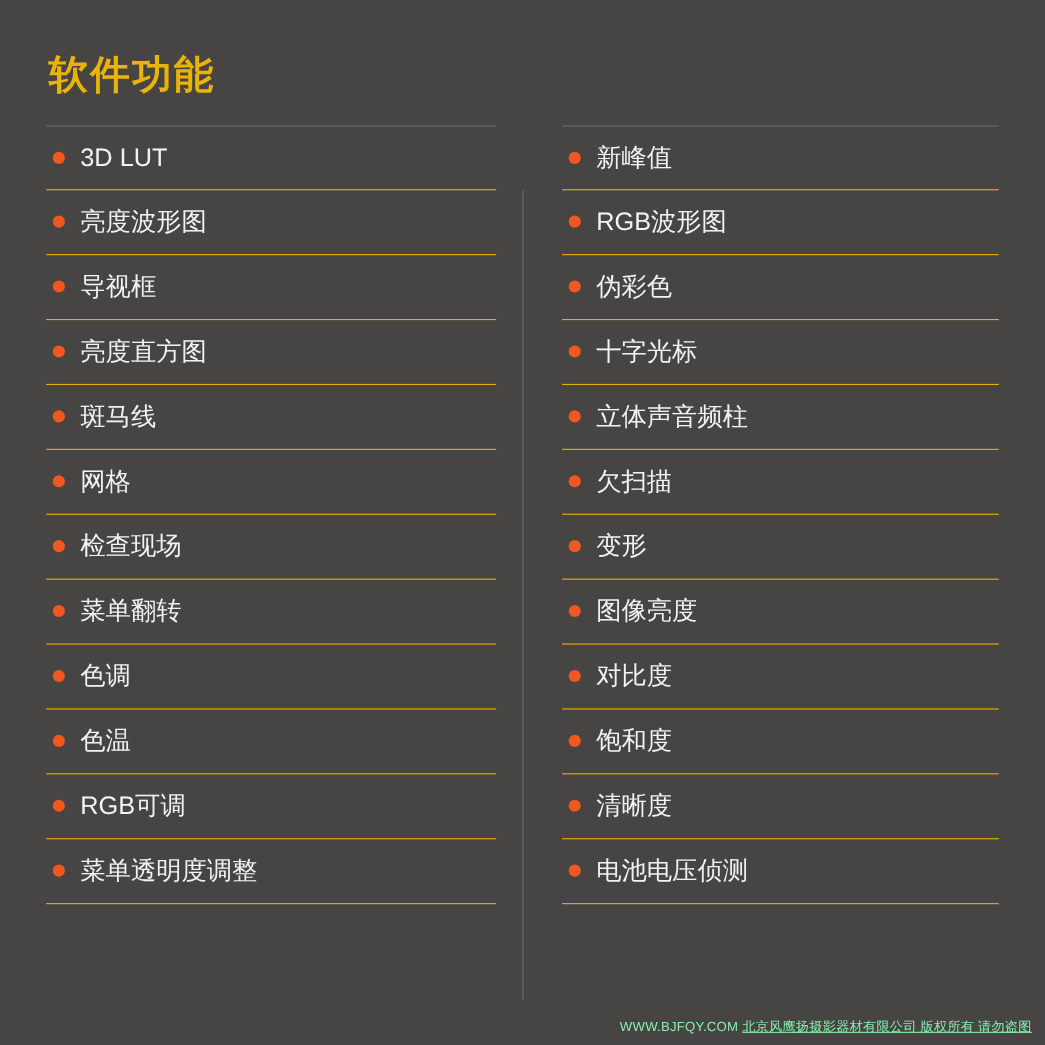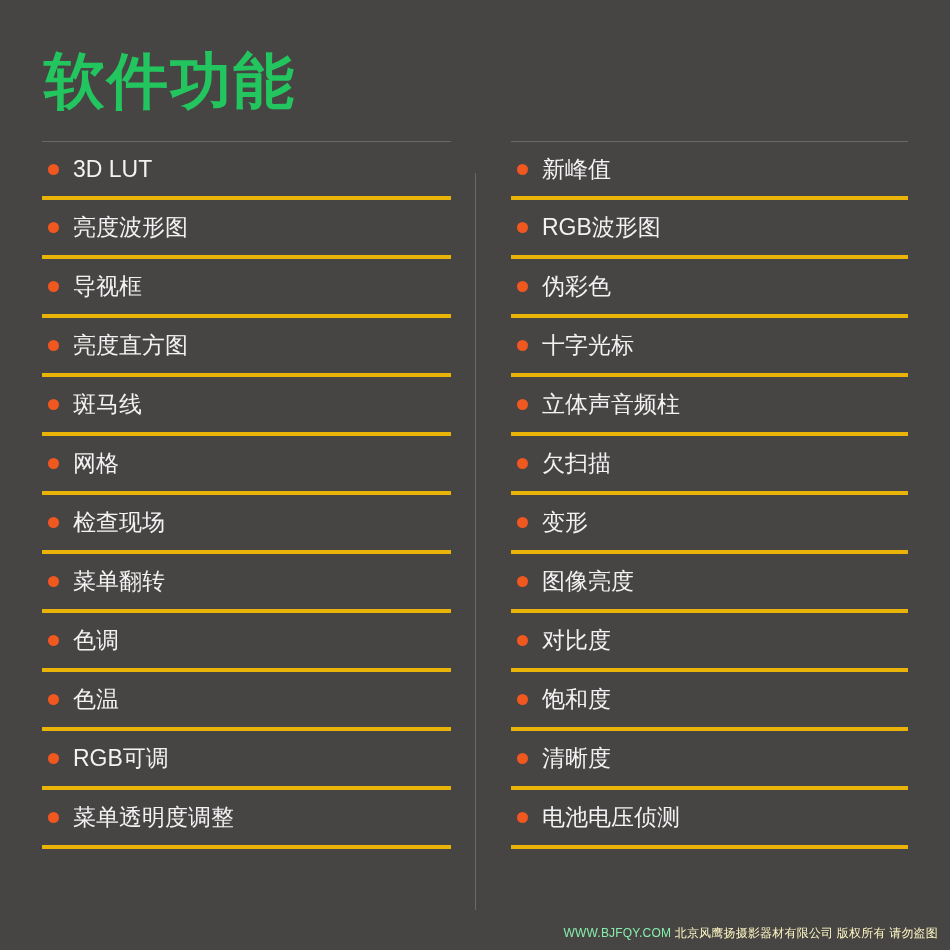--- a/index.html
+++ b/index.html
@@ -15,22 +15,22 @@
     position: relative;
   }
   .page {
     position: relative;
     width: 950px;
     height: 950px;
     box-sizing: border-box;
     padding: 40px 42px 0 42px;
   }
   .page-title {
-    color: #22c55e;
-    font-size: 61px;
+    color: #eab308;
+    font-size: 36px;
     font-weight: bold;
     letter-spacing: 2px;
     line-height: 1.1;
     margin: 8px 0 26px 2px;
   }
   .feature-grid {
     display: grid;
     grid-template-columns: 1fr 1fr;
     column-gap: 0;
   }
@@ -42,21 +42,21 @@
     padding-right: 24px;
   }
   .col-right {
     padding-left: 36px;
     text-align: center;
   }
   .feature-item {
     display: flex;
     align-items: center;
     height: 59px;
-    border-bottom: 4px solid #eab308;
+    border-bottom: 1px solid #eab308;
     box-sizing: border-box;
   }
   .feature-item.first {
     border-top: 1px solid #6b6868;
   }
   .feature-item.empty {
     border-bottom: 1px solid transparent;
   }
   .bullet {
     width: 11px;
@@ -87,21 +87,21 @@
     right: 0;
     bottom: 8px;
     text-align: right;
     padding-right: 12px;
     color: #8c8888;
     font-size: 12px;
     letter-spacing: 0.2px;
     white-space: nowrap;
   }
   .footer .wm-url { color: #86efac; }
-  .footer .wm-text { color: #fef9c3; }
+  .footer .wm-text { color: #86efac; text-decoration: underline; }
 </style>
 </head>
 <body>
 
 <div class="page">
 
   <h1 class="page-title">软件功能</h1>
 
   <div class="feature-grid">
 

